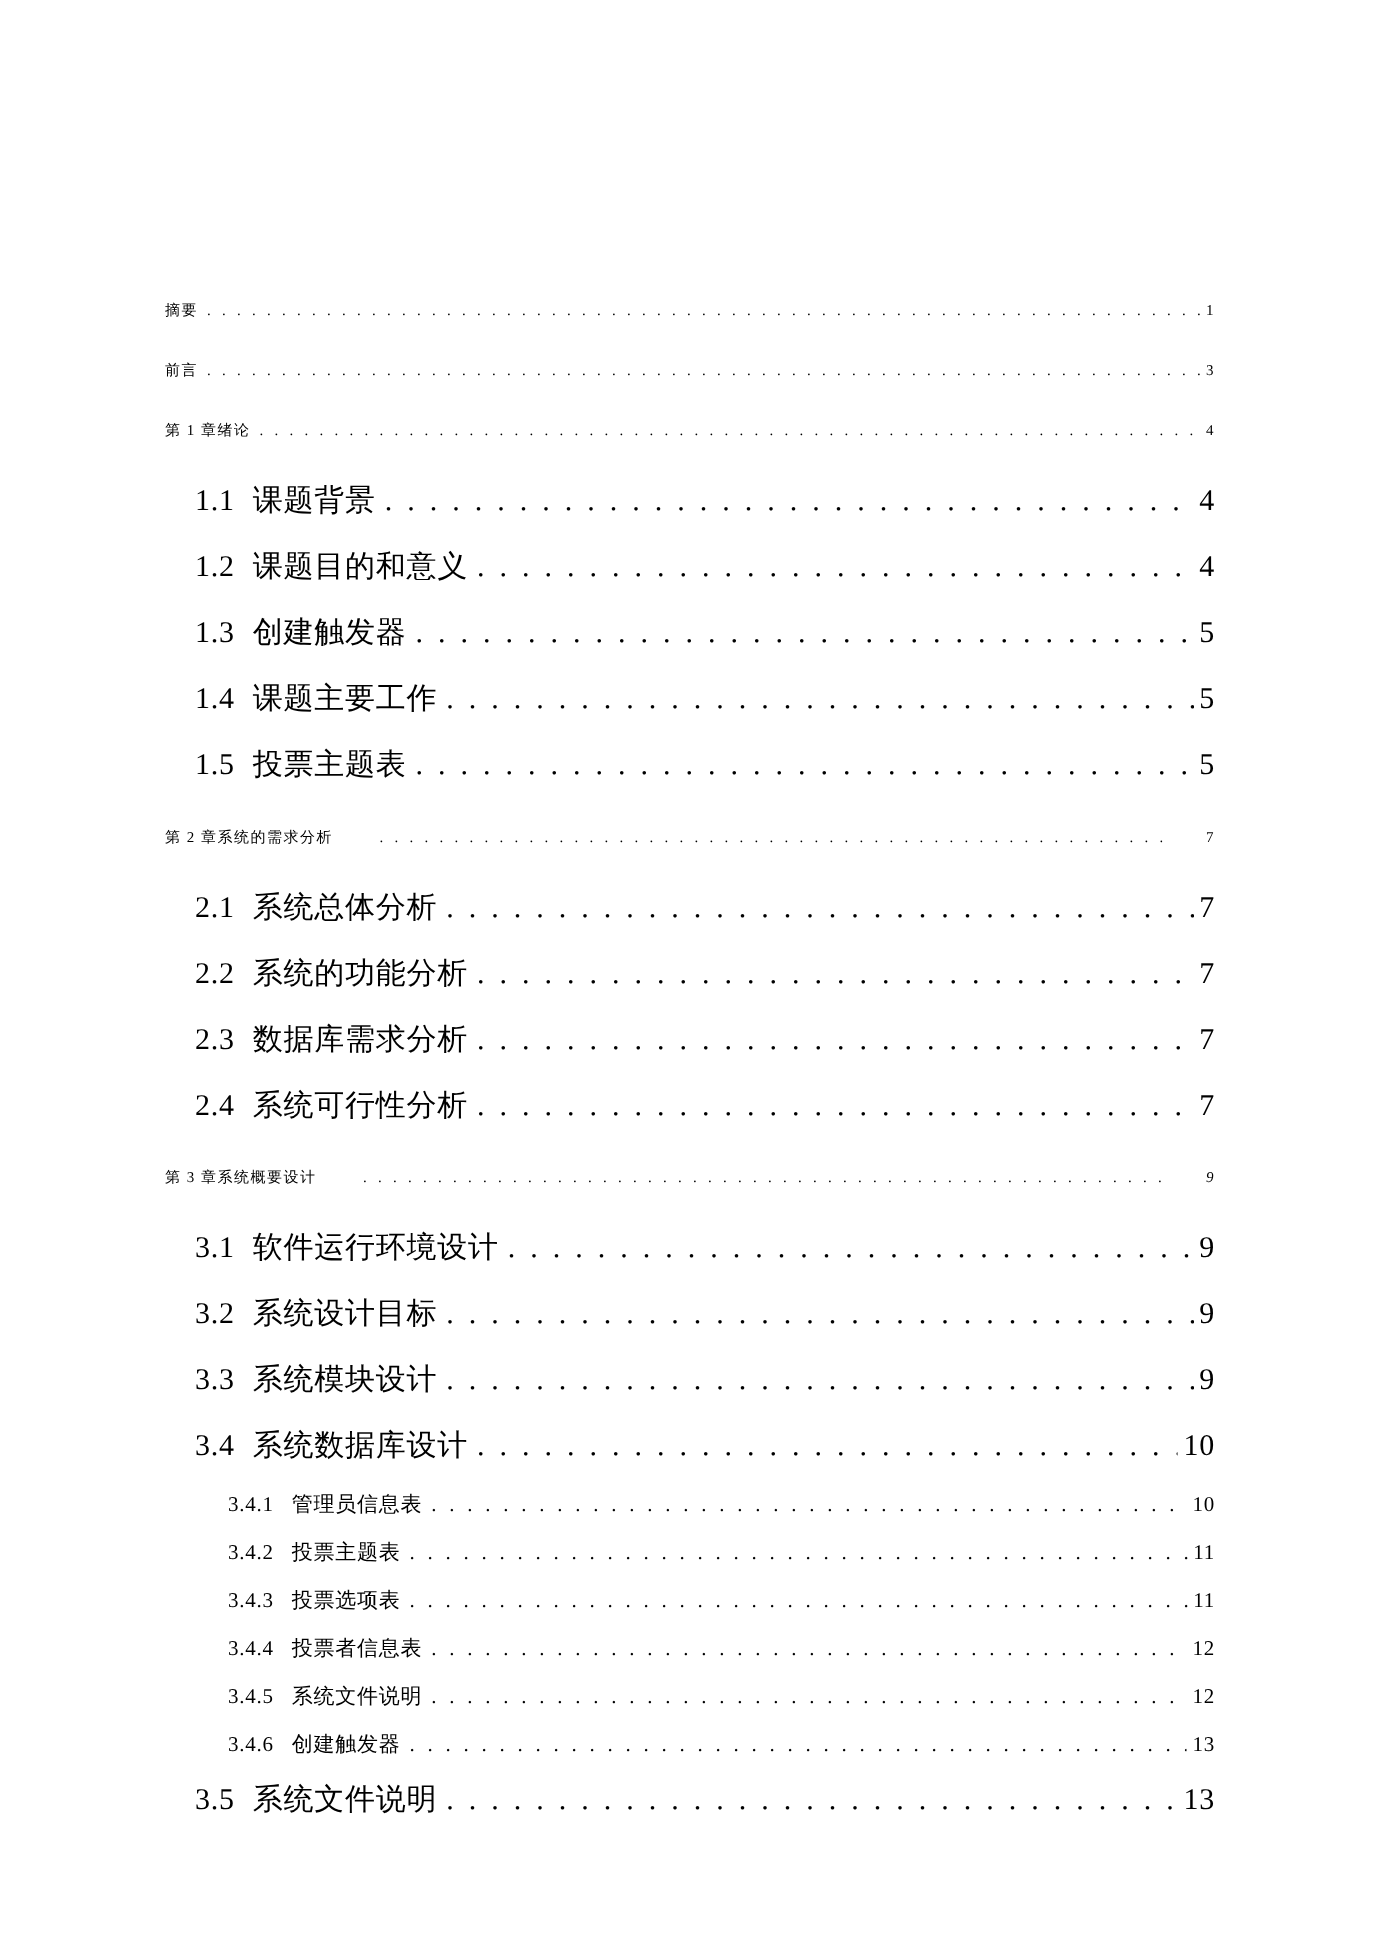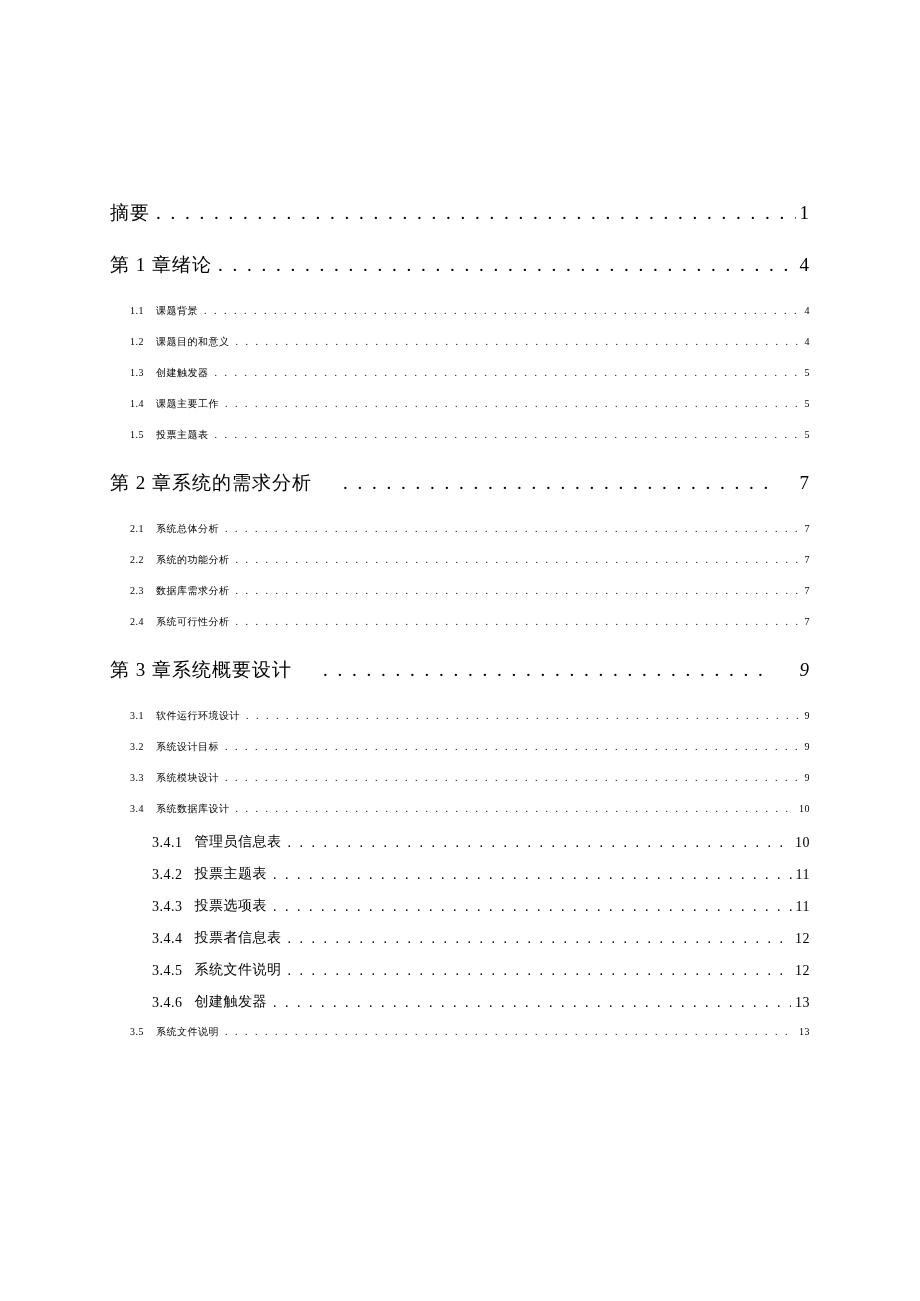--- a/index.html
+++ b/index.html
@@ -14,36 +14,35 @@
     .page {
       padding: 200px 110px 110px 110px;
     }
     .toc-entry {
       display: flex;
       align-items: baseline;
       white-space: nowrap;
       overflow: hidden;
     }
     .toc-level-0 {
-      font-size: 19px;
+      font-size: 10px;
       margin-bottom: 26px;
       letter-spacing: 1px;
     }
     .toc-level-1 {
-      font-size: 10px;
+      font-size: 20px;
       margin-bottom: 17px;
       padding-left: 20px;
       letter-spacing: 0.5px;
     }
     .toc-level-2 {
       font-size: 14px;
       margin-bottom: 14px;
       padding-left: 42px;
       letter-spacing: 0.5px;
-      align-items: flex-end;
     }
     .toc-section-gap { margin-top: 28px; gap: 25px; }
     .toc-number {
       flex: 0 0 auto;
       margin-right: 12px;
     }
     .toc-title {
       flex: 0 0 auto;
       margin-right: 4px;
     }
@@ -66,20 +65,25 @@
 <body>
 
 <div class="page">
   <div id="toc-container">
       <div class="toc-entry toc-level-0">
         <span class="toc-title">摘要</span>
         <span class="toc-dots"></span>
         <span class="toc-page">1</span>
       </div>
       <div class="toc-entry toc-level-0">
+        <span class="toc-title">前言</span>
+        <span class="toc-dots"></span>
+        <span class="toc-page">3</span>
+      </div>
+      <div class="toc-entry toc-level-0">
         <span class="toc-title">第 1 章绪论</span>
         <span class="toc-dots"></span>
         <span class="toc-page">4</span>
       </div>
       <div class="toc-entry toc-level-1">
         <span class="toc-number">1.1</span>
         <span class="toc-title">课题背景</span>
         <span class="toc-dots"></span>
         <span class="toc-page">4</span>
       </div>

